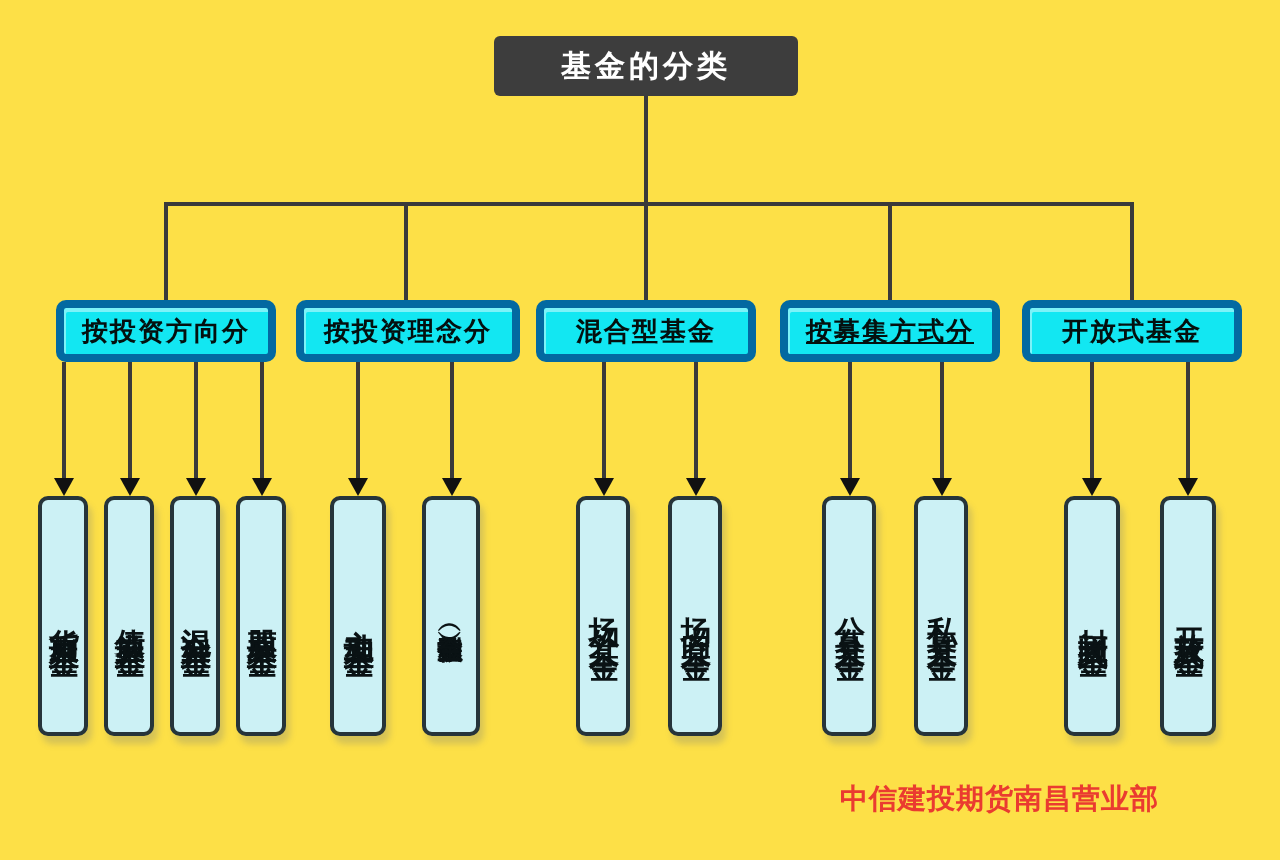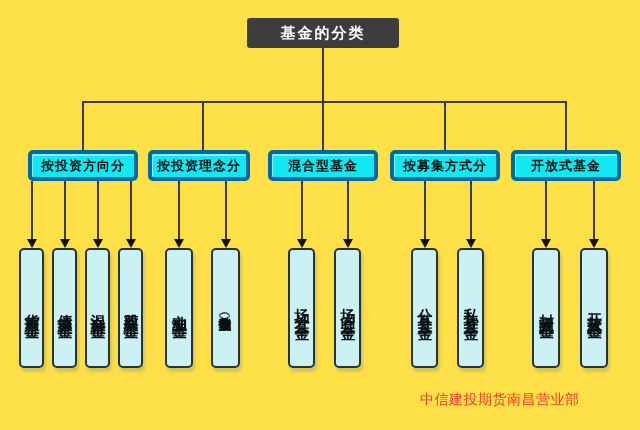--- a/index.html
+++ b/index.html
@@ -34,21 +34,21 @@
   .vt-5   { font-size:15px; letter-spacing:2.5px; }
   .vt-long{ font-size:12.5px; letter-spacing:0; line-height:1.05; }
   .line { position:absolute; background:var(--line-color,#3a3a3a); }
   .arrowhead {
     position:absolute; width:0; height:0;
     border-left:5px solid transparent; border-right:5px solid transparent;
     border-top:9px solid #111111;
   }
   .footer {
     position:absolute; left:420px; top:391px; white-space:nowrap;
-    font-size:14px; font-weight:normal; letter-spacing:0.5px;
+    font-size:14px; font-weight:bold; letter-spacing:0.5px;
     color:var(--watermark-color,#ea3b30);
   }
 </style>
 </head>
 <body>
 
 <div class="stage" id="stage">
   <div class="root-box">基金的分类</div>
   <div class="footer">中信建投期货南昌营业部</div>
 <div class="line" style="left: 322px; top: 48px; width: 2px; height: 55px;"></div>
@@ -69,21 +69,21 @@
     <div class="arrowhead" style="left: 92.5px; top: 239px;"></div>
     <div class="leaf-box" style="left: 85px; width: 25px;">
       <span class="vt-5">混合型基金</span>
     </div>
     <div class="line" style="left: 129.5px; top: 181px; width: 2px; height: 58px;"></div>
     <div class="arrowhead" style="left: 125.5px; top: 239px;"></div>
     <div class="leaf-box" style="left: 118px; width: 25px;">
       <span class="vt-5">股票型基金</span>
     </div>
     <div class="line" style="left: 202px; top: 101px; width: 2px; height: 49px;"></div>
-    <div class="cat-box" style="left: 148px; width: 102px;">按投资理念分</div>
+    <div class="cat-box" style="left: 148px; width: 112px;">按投资理念分</div>
     <div class="line" style="left: 178px; top: 181px; width: 2px; height: 58px;"></div>
     <div class="arrowhead" style="left: 174px; top: 239px;"></div>
     <div class="leaf-box" style="left: 165px; width: 28px;">
       <span class="vt-5">主动型基金</span>
     </div>
     <div class="line" style="left: 224.5px; top: 181px; width: 2px; height: 58px;"></div>
     <div class="arrowhead" style="left: 220.5px; top: 239px;"></div>
     <div class="leaf-box" style="left: 211px; width: 29px;">
       <span class="vt-long">被动型（指数）基金</span>
     </div>
@@ -93,21 +93,21 @@
     <div class="arrowhead" style="left: 296.5px; top: 239px;"></div>
     <div class="leaf-box" style="left: 288px; width: 27px;">
       <span class="vt-4">场外基金</span>
     </div>
     <div class="line" style="left: 346.5px; top: 181px; width: 2px; height: 58px;"></div>
     <div class="arrowhead" style="left: 342.5px; top: 239px;"></div>
     <div class="leaf-box" style="left: 334px; width: 27px;">
       <span class="vt-4">场内基金</span>
     </div>
     <div class="line" style="left: 444px; top: 101px; width: 2px; height: 49px;"></div>
-    <div class="cat-box" style="left: 390px; width: 110px;">按募集方式分</div>
+    <div class="cat-box" style="left: 390px; width: 110px; text-decoration: underline;">按募集方式分</div>
     <div class="line" style="left: 423.5px; top: 181px; width: 2px; height: 58px;"></div>
     <div class="arrowhead" style="left: 419.5px; top: 239px;"></div>
     <div class="leaf-box" style="left: 411px; width: 27px;">
       <span class="vt-4">公募基金</span>
     </div>
     <div class="line" style="left: 469.5px; top: 181px; width: 2px; height: 58px;"></div>
     <div class="arrowhead" style="left: 465.5px; top: 239px;"></div>
     <div class="leaf-box" style="left: 457px; width: 27px;">
       <span class="vt-4">私募基金</span>
     </div>

